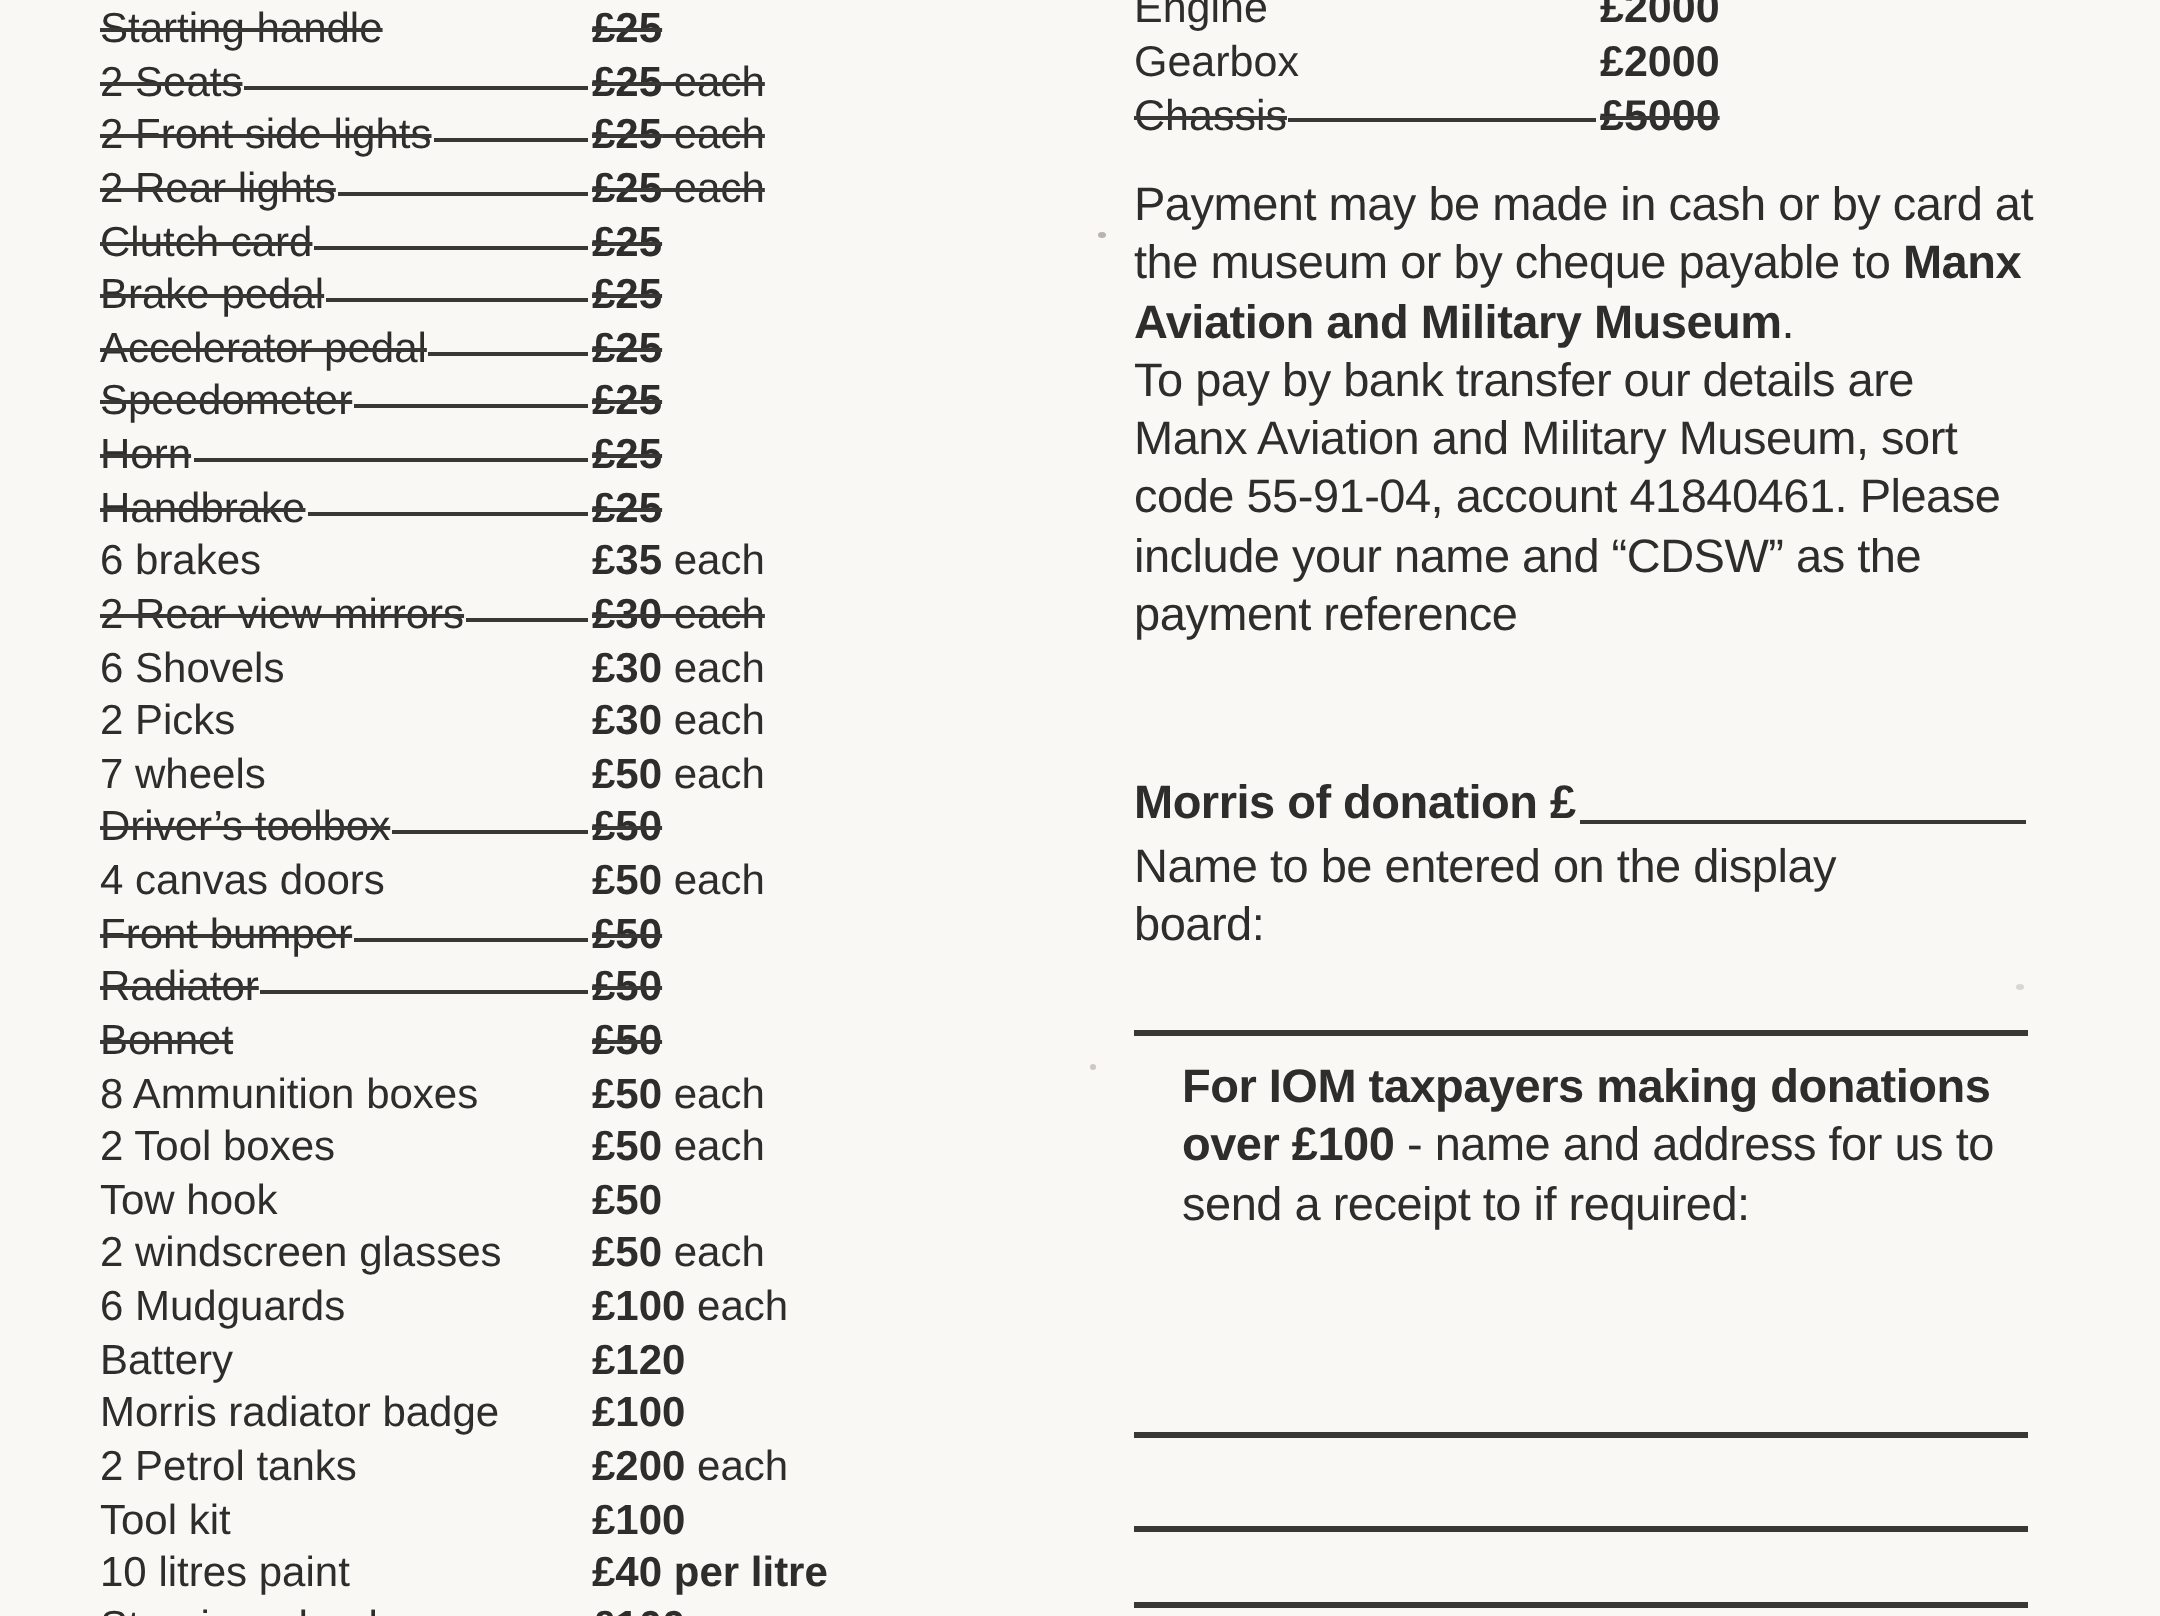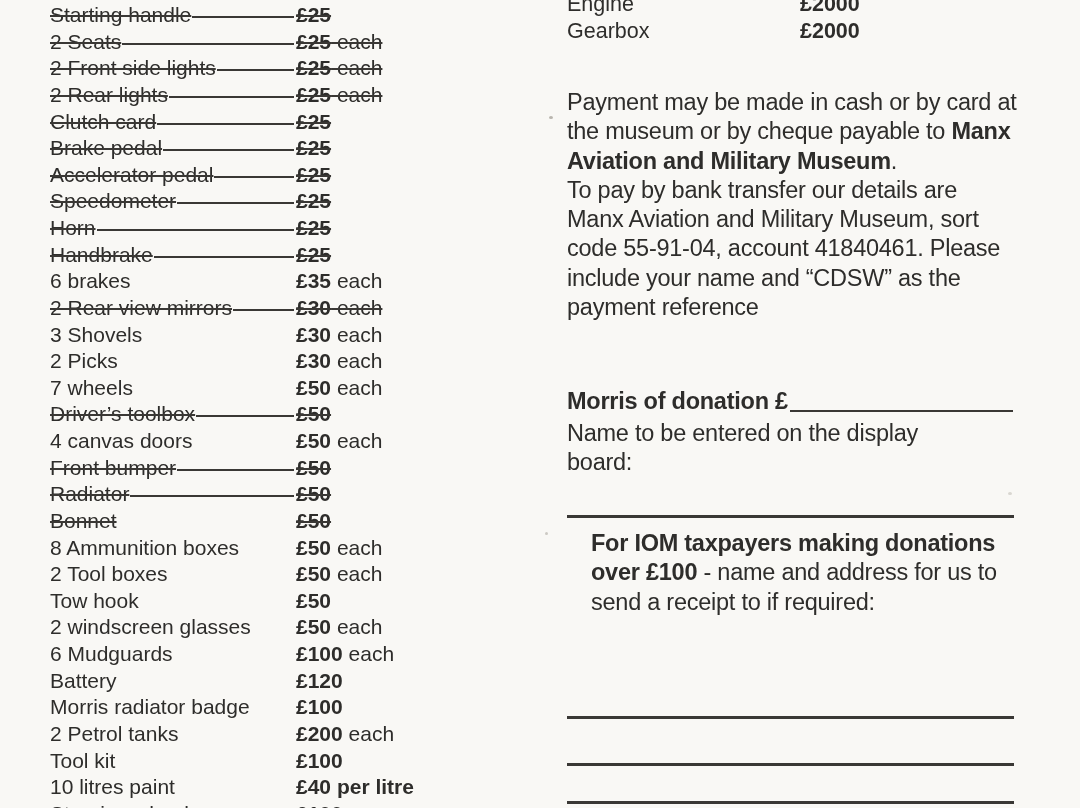--- a/index.html
+++ b/index.html
@@ -72,21 +72,21 @@
   #speck-2 { left: 545px; top: 532px; width: 3px; height: 3px; opacity: .7; }
   #speck-3 { left: 1008px; top: 492px; width: 4px; height: 3px; opacity: .5; }
 </style>
 </head>
 <body style="--paper: #f9f8f5; --ink: #2e2d2b; --line: #3a3835;">
 
 <div id="doc">
 
   <div id="left-list" class="price-list">
       <div class="price-row">
-        <span class="name-cell" style="width: 246px;">
+        <span class="name-cell" style="width: 246px; flex-direction: column;">
           <span class="item-name struck">Starting handle</span>
           <span class="leader show"></span>
         </span>
         <span class="price-cell struck"><span class="price">£25</span></span>
       </div>
       <div class="price-row">
         <span class="name-cell" style="width: 246px;">
           <span class="item-name struck">2 Seats</span>
           <span class="leader show"></span>
         </span>
@@ -157,21 +157,21 @@
       </div>
       <div class="price-row">
         <span class="name-cell" style="width: 246px;">
           <span class="item-name struck">2 Rear view mirrors</span>
           <span class="leader show"></span>
         </span>
         <span class="price-cell struck"><span class="price">£30</span><span class="suffix">&nbsp;each</span></span>
       </div>
       <div class="price-row">
         <span class="name-cell" style="width: 246px;">
-          <span class="item-name">3 Shovels</span>
+          <span class="item-name">6 Shovels</span>
           <span class="leader"></span>
         </span>
         <span class="price-cell"><span class="price">£30</span><span class="suffix">&nbsp;each</span></span>
       </div>
       <div class="price-row">
         <span class="name-cell" style="width: 246px;">
           <span class="item-name">2 Picks</span>
           <span class="leader"></span>
         </span>
         <span class="price-cell"><span class="price">£30</span><span class="suffix">&nbsp;each</span></span>
@@ -303,20 +303,27 @@
           <span class="leader"></span>
         </span>
         <span class="price-cell"><span class="price">£2000</span></span>
       </div>
       <div class="price-row">
         <span class="name-cell" style="width: 233px;">
           <span class="item-name">Gearbox</span>
           <span class="leader"></span>
         </span>
         <span class="price-cell"><span class="price">£2000</span></span>
+      </div>
+      <div class="price-row">
+        <span class="name-cell" style="width: 233px;">
+          <span class="item-name struck">Chassis</span>
+          <span class="leader show"></span>
+        </span>
+        <span class="price-cell struck"><span class="price">£5000</span></span>
       </div>
     </div>
 
   <p id="payment-para" class="rblock para"><span>Payment may be made in cash or by card at the museum or by cheque payable to </span><b>Manx Aviation and Military Museum</b><span>.</span><br><span>To pay by bank transfer our details are Manx Aviation and Military Museum, sort code 55-91-04, account 41840461. Please include your name and “CDSW” as the payment reference</span></p>
 
   <div id="amount-block" class="rblock">
     <div class="amount-row">
       <b>Morris of donation £</b>
       <div class="blank-underline"></div>
     </div>

